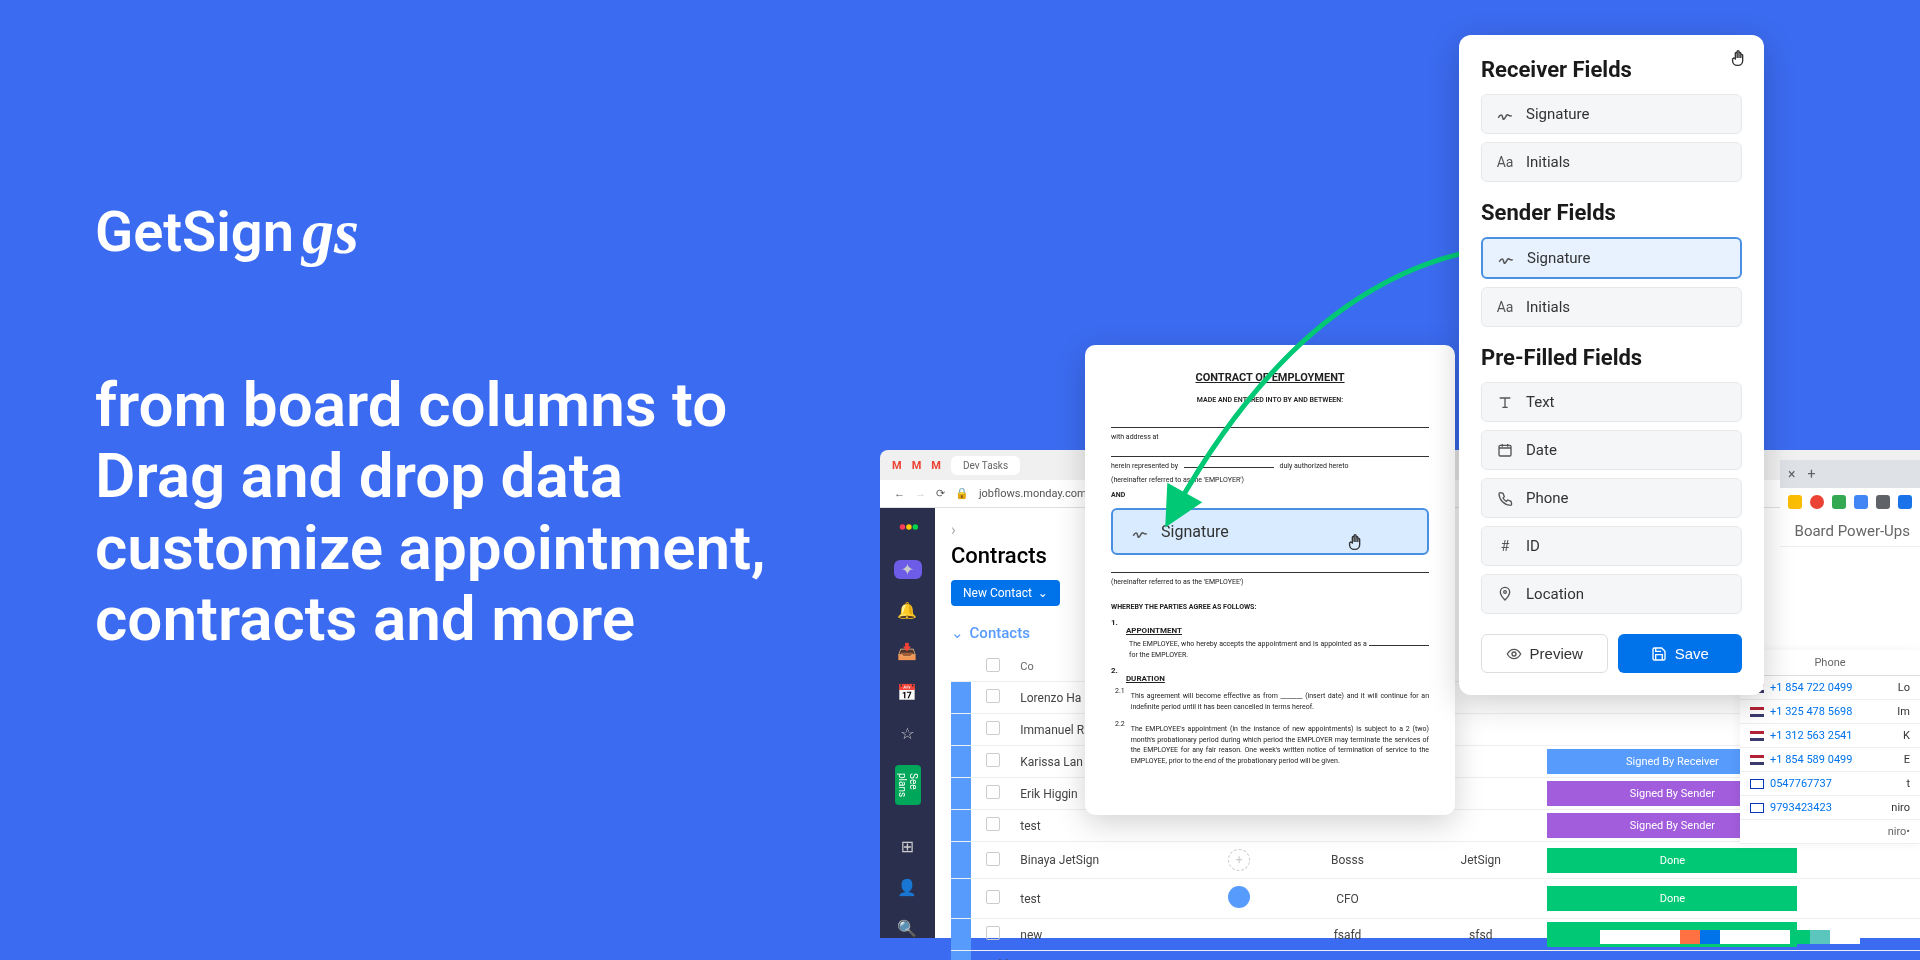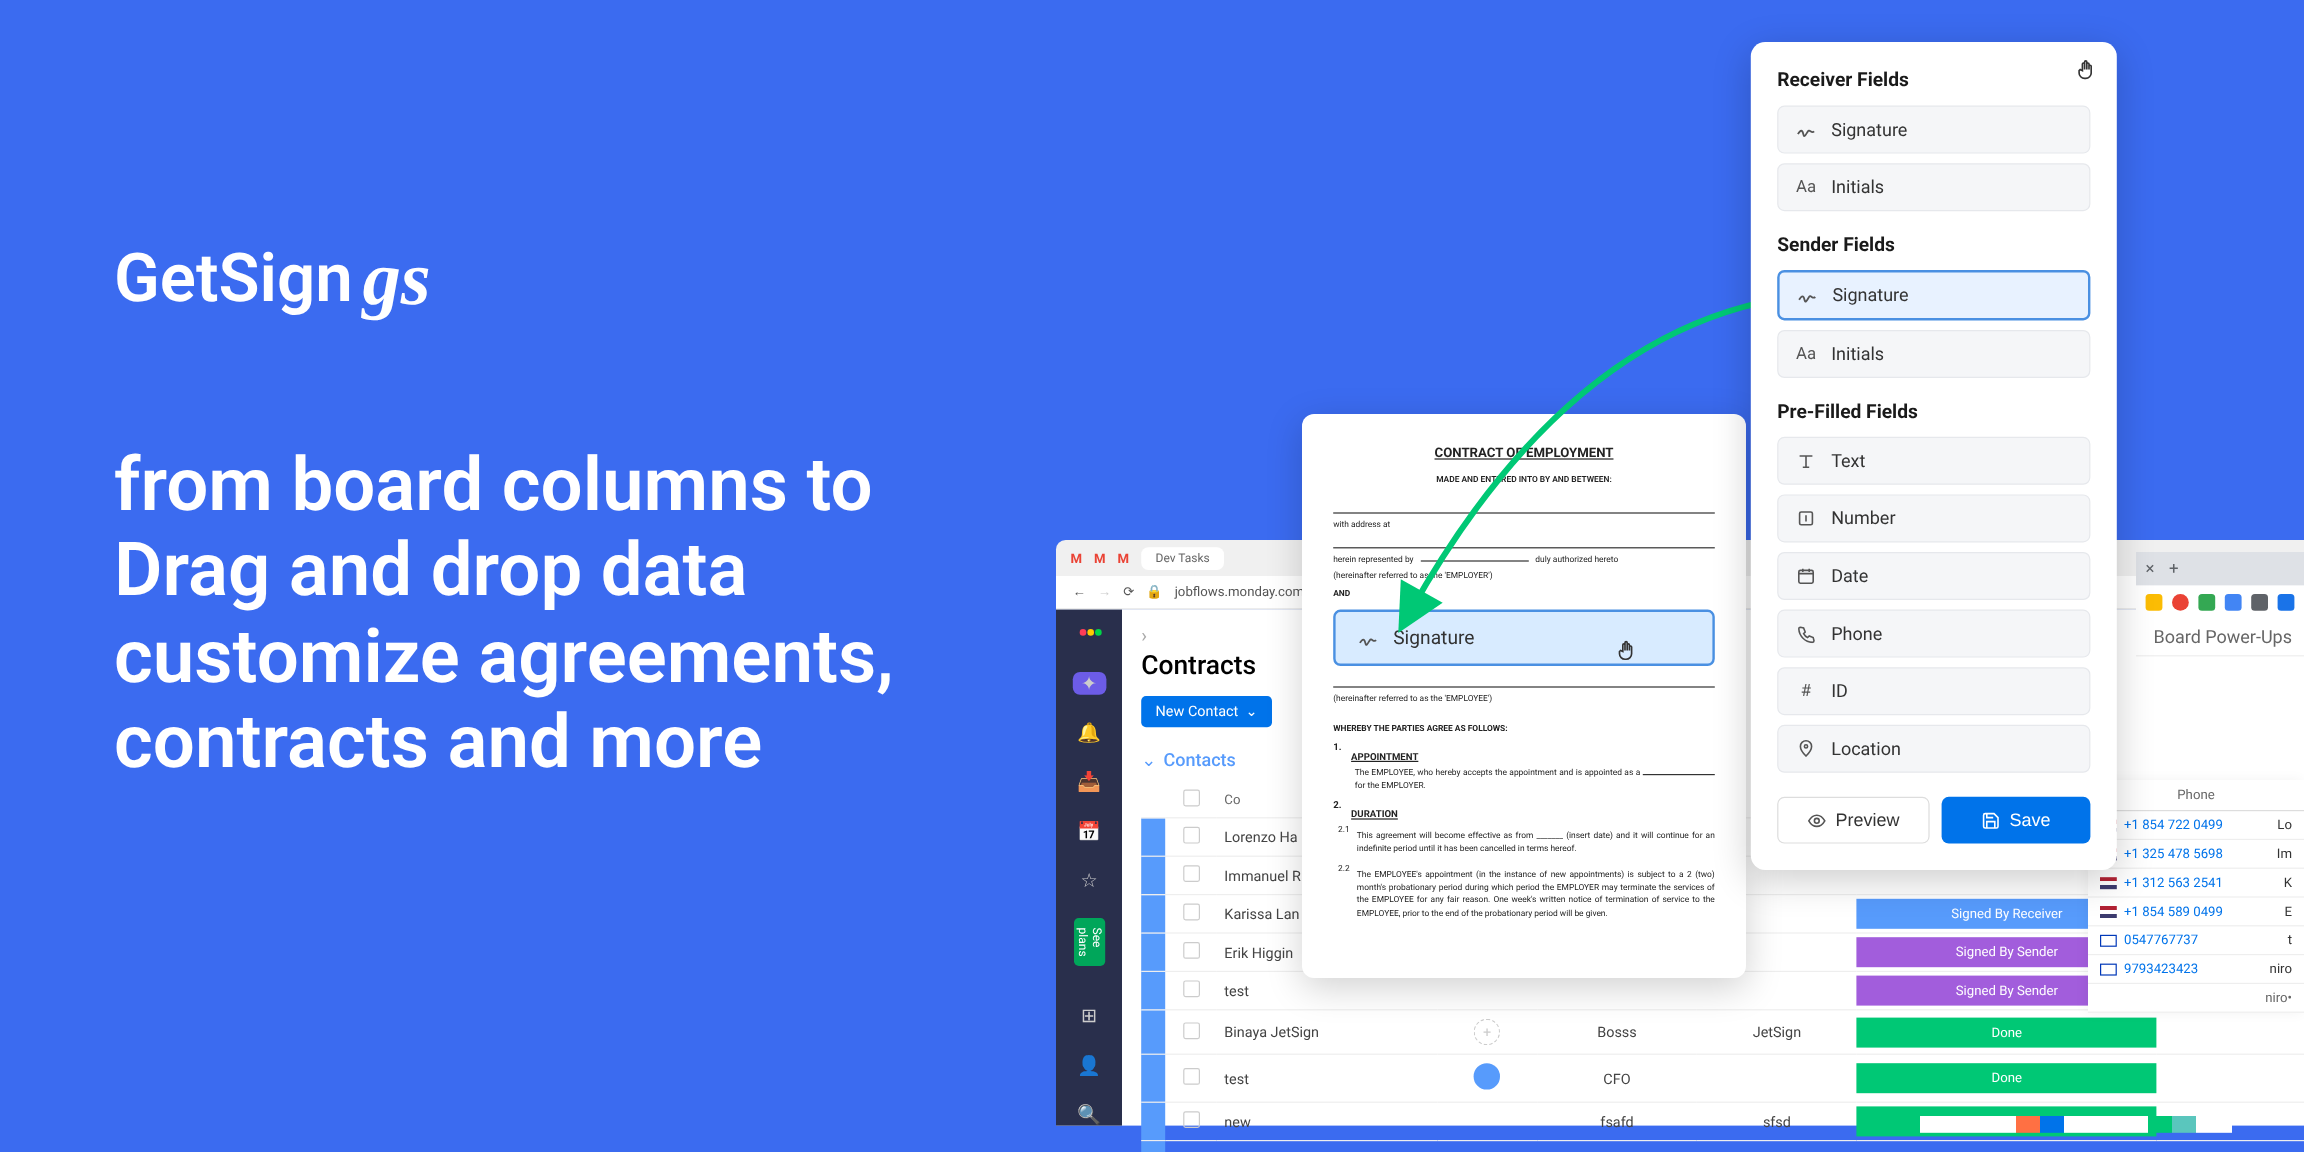--- a/index.html
+++ b/index.html
@@ -42,21 +42,21 @@
   right: 156px;
   top: 35px;
   width: 305px;
   background: white;
   border-radius: 12px;
   padding: 22px;
   box-shadow: 0 8px 32px rgba(0,0,0,0.2);
   z-index: 50;
 }
 .section-header {
-  font-size: 16px;
+  font-size: 22px;
   font-weight: 700;
   color: #1a1a1a;
   margin-bottom: 12px;
 }
 .section-header:not(:first-child) { margin-top: 18px; }
 .field-item {
   display: flex;
   align-items: center;
   gap: 12px;
   padding: 10px 14px;
@@ -348,21 +348,21 @@
 <body>
 
 <div class="hero-text">
   <div class="logo">
     <span>GetSign</span>
     <span class="logo-gs">gs</span>
   </div>
   <div class="headline">
     <div>from board columns to</div>
     <div>Drag and drop data</div>
-    <div>customize agreements,</div>
+    <div>customize appointment,</div>
     <div>contracts and more</div>
   </div>
 </div>
 
 <div class="fields-panel">
   <div class="section-header">Receiver Fields</div>
   <div class="field-item">
     <span class="field-icon">
       <svg width="18" height="18" viewBox="0 0 24 24" fill="none" stroke="#555" stroke-width="2">
           <path d="M3 17c3-5 5-5 6 0s3 0 5-3 4 3 7 0"></path>
@@ -395,29 +395,20 @@
   </div>
 
   <div class="section-header">Pre-Filled Fields</div>
   <div class="field-item">
     <span class="field-icon">
         <svg width="16" height="16" viewBox="0 0 24 24" fill="none" stroke="#555" stroke-width="2">
           <path d="M4 6h16M12 6v14M8 20h8"></path>
         </svg>
       </span>
     <span>Text</span>
-  </div>
-  <div class="field-item">
-    <span class="field-icon">
-        <svg width="16" height="16" viewBox="0 0 24 24" fill="none" stroke="#555" stroke-width="2">
-          <rect x="4" y="4" width="16" height="16" rx="2"></rect>
-          <path d="M12 8v8"></path>
-        </svg>
-      </span>
-    <span>Number</span>
   </div>
   <div class="field-item">
     <span class="field-icon">
         <svg width="16" height="16" viewBox="0 0 24 24" fill="none" stroke="#555" stroke-width="2">
           <rect x="3" y="5" width="18" height="16" rx="2"></rect>
           <path d="M3 9h18M8 3v4M16 3v4"></path>
         </svg>
       </span>
     <span>Date</span>
   </div>

